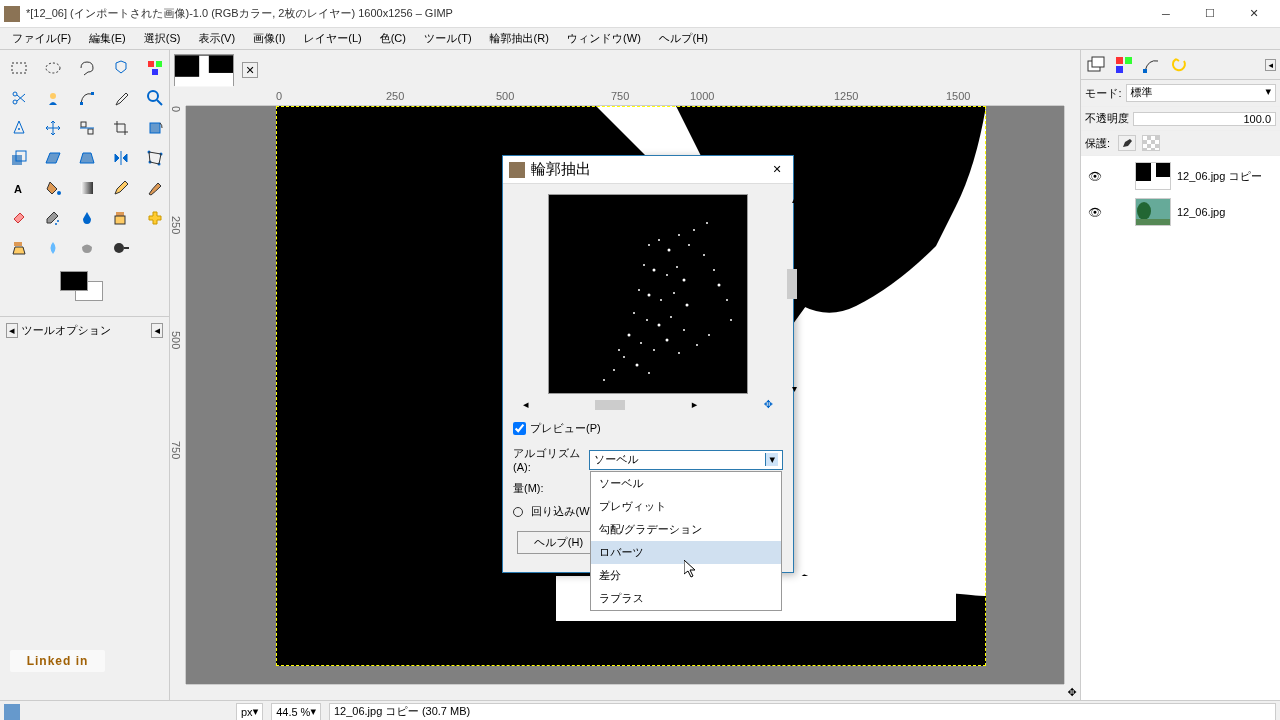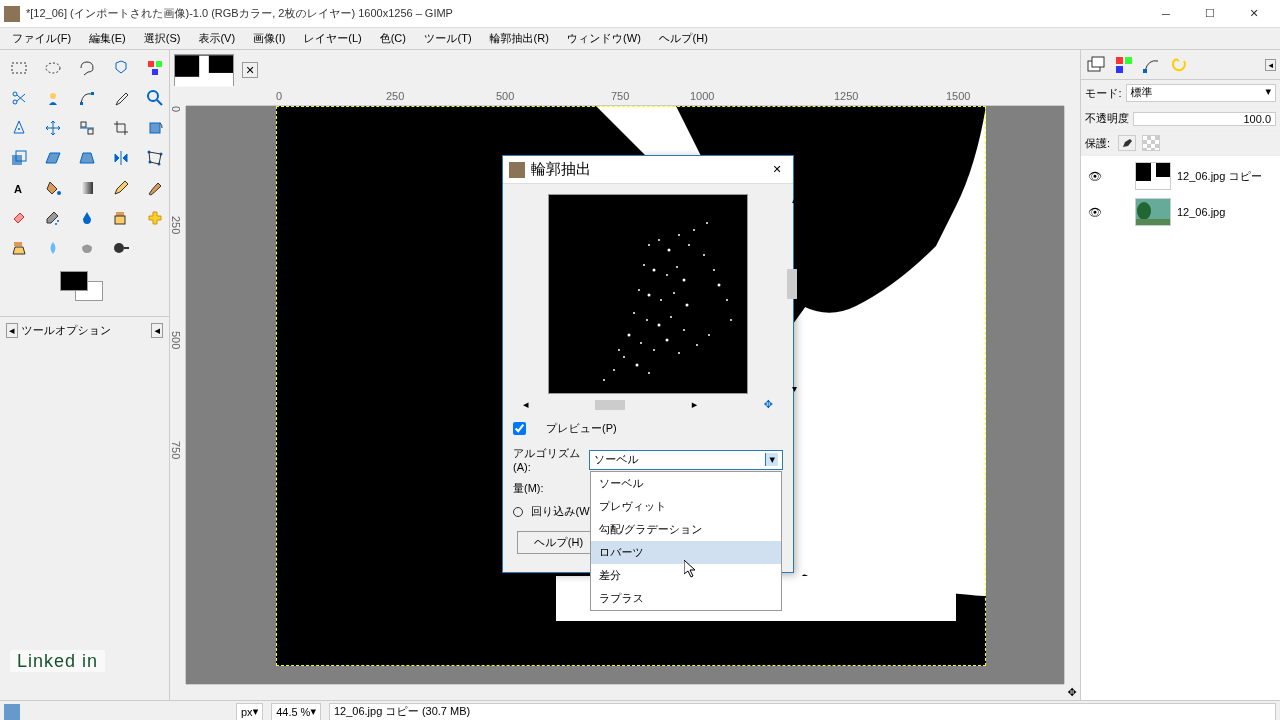--- a/index.html
+++ b/index.html
@@ -49,30 +49,30 @@
 .layer-thumb{width:36px;height:28px;border:1px solid #ccc;display:flex;align-items:center;justify-content:center;background:#fff}
 .eye{width:16px;height:16px;display:flex;align-items:center;justify-content:center}
 
 .dialog{position:absolute;left:502px;top:155px;width:292px;background:#f0f0f0;border:1px solid #2a7ab0;box-shadow:2px 2px 8px rgba(0,0,0,0.3);z-index:100}
 .dialog-title{height:28px;background:#fff;display:flex;align-items:center;padding:0 6px;border-bottom:1px solid #ddd}
 .dialog-title-text{flex:1;font-size:15px}
 .dialog-close{width:20px;height:20px;display:flex;align-items:center;justify-content:center;cursor:pointer}
 .dialog-body{padding:10px}
 .preview-box{width:200px;height:200px;background:#000;border:1px solid #999;margin:0 auto;position:relative;overflow:hidden}
 .preview-controls{display:flex;justify-content:space-between;align-items:center;padding:4px 10px}
-.check-row{display:flex;align-items:center;gap:20px;padding:6px 0}
+.check-row{display:flex;align-items:center;gap:4px;padding:6px 0}
 .form-row{display:flex;align-items:center;gap:4px;padding:4px 0}
 .form-label{width:72px}
 .select-box{flex:1;border:1px solid #2a7ab0;background:#fff;height:20px;display:flex;align-items:center;padding:0 4px;justify-content:space-between;position:relative}
 .select-dd{position:absolute;left:0;top:20px;width:100%;background:#fff;border:1px solid #999;z-index:200}
 .select-opt{padding:4px 8px;cursor:default}
 .select-opt.highlighted{background:#d0e0f0}
 .dialog-buttons{display:flex;gap:4px;padding:8px 4px;justify-content:flex-start}
 .dlg-btn{padding:3px 16px;border:1px solid #999;background:#f0f0f0;cursor:pointer}
-.linkedin-badge{position:absolute;left:10px;bottom:48px;width:95px;height:22px;background:rgba(255,255,255,0.6);border-radius:2px;display:flex;align-items:center;justify-content:center;color:#14532d;font-weight:normal;font-size:18px;letter-spacing:1px}
+.linkedin-badge{position:absolute;left:10px;bottom:48px;width:95px;height:22px;background:rgba(255,255,255,0.6);border-radius:2px;display:flex;align-items:center;justify-content:center;color:#a16207;font-weight:bold;font-size:12px;letter-spacing:1px}
 .cursor{position:absolute;left:684px;top:560px;z-index:500;pointer-events:none}
 </style>
 </head>
 <body>
 
 <div class="titlebar">
   <div class="titlebar-icon"></div>
   <div class="titlebar-text">*[12_06] (インポートされた画像)-1.0 (RGBカラー, 2枚のレイヤー) 1600x1256 – GIMP</div>
   <div class="win-controls">
     <div class="win-btn">─</div>

